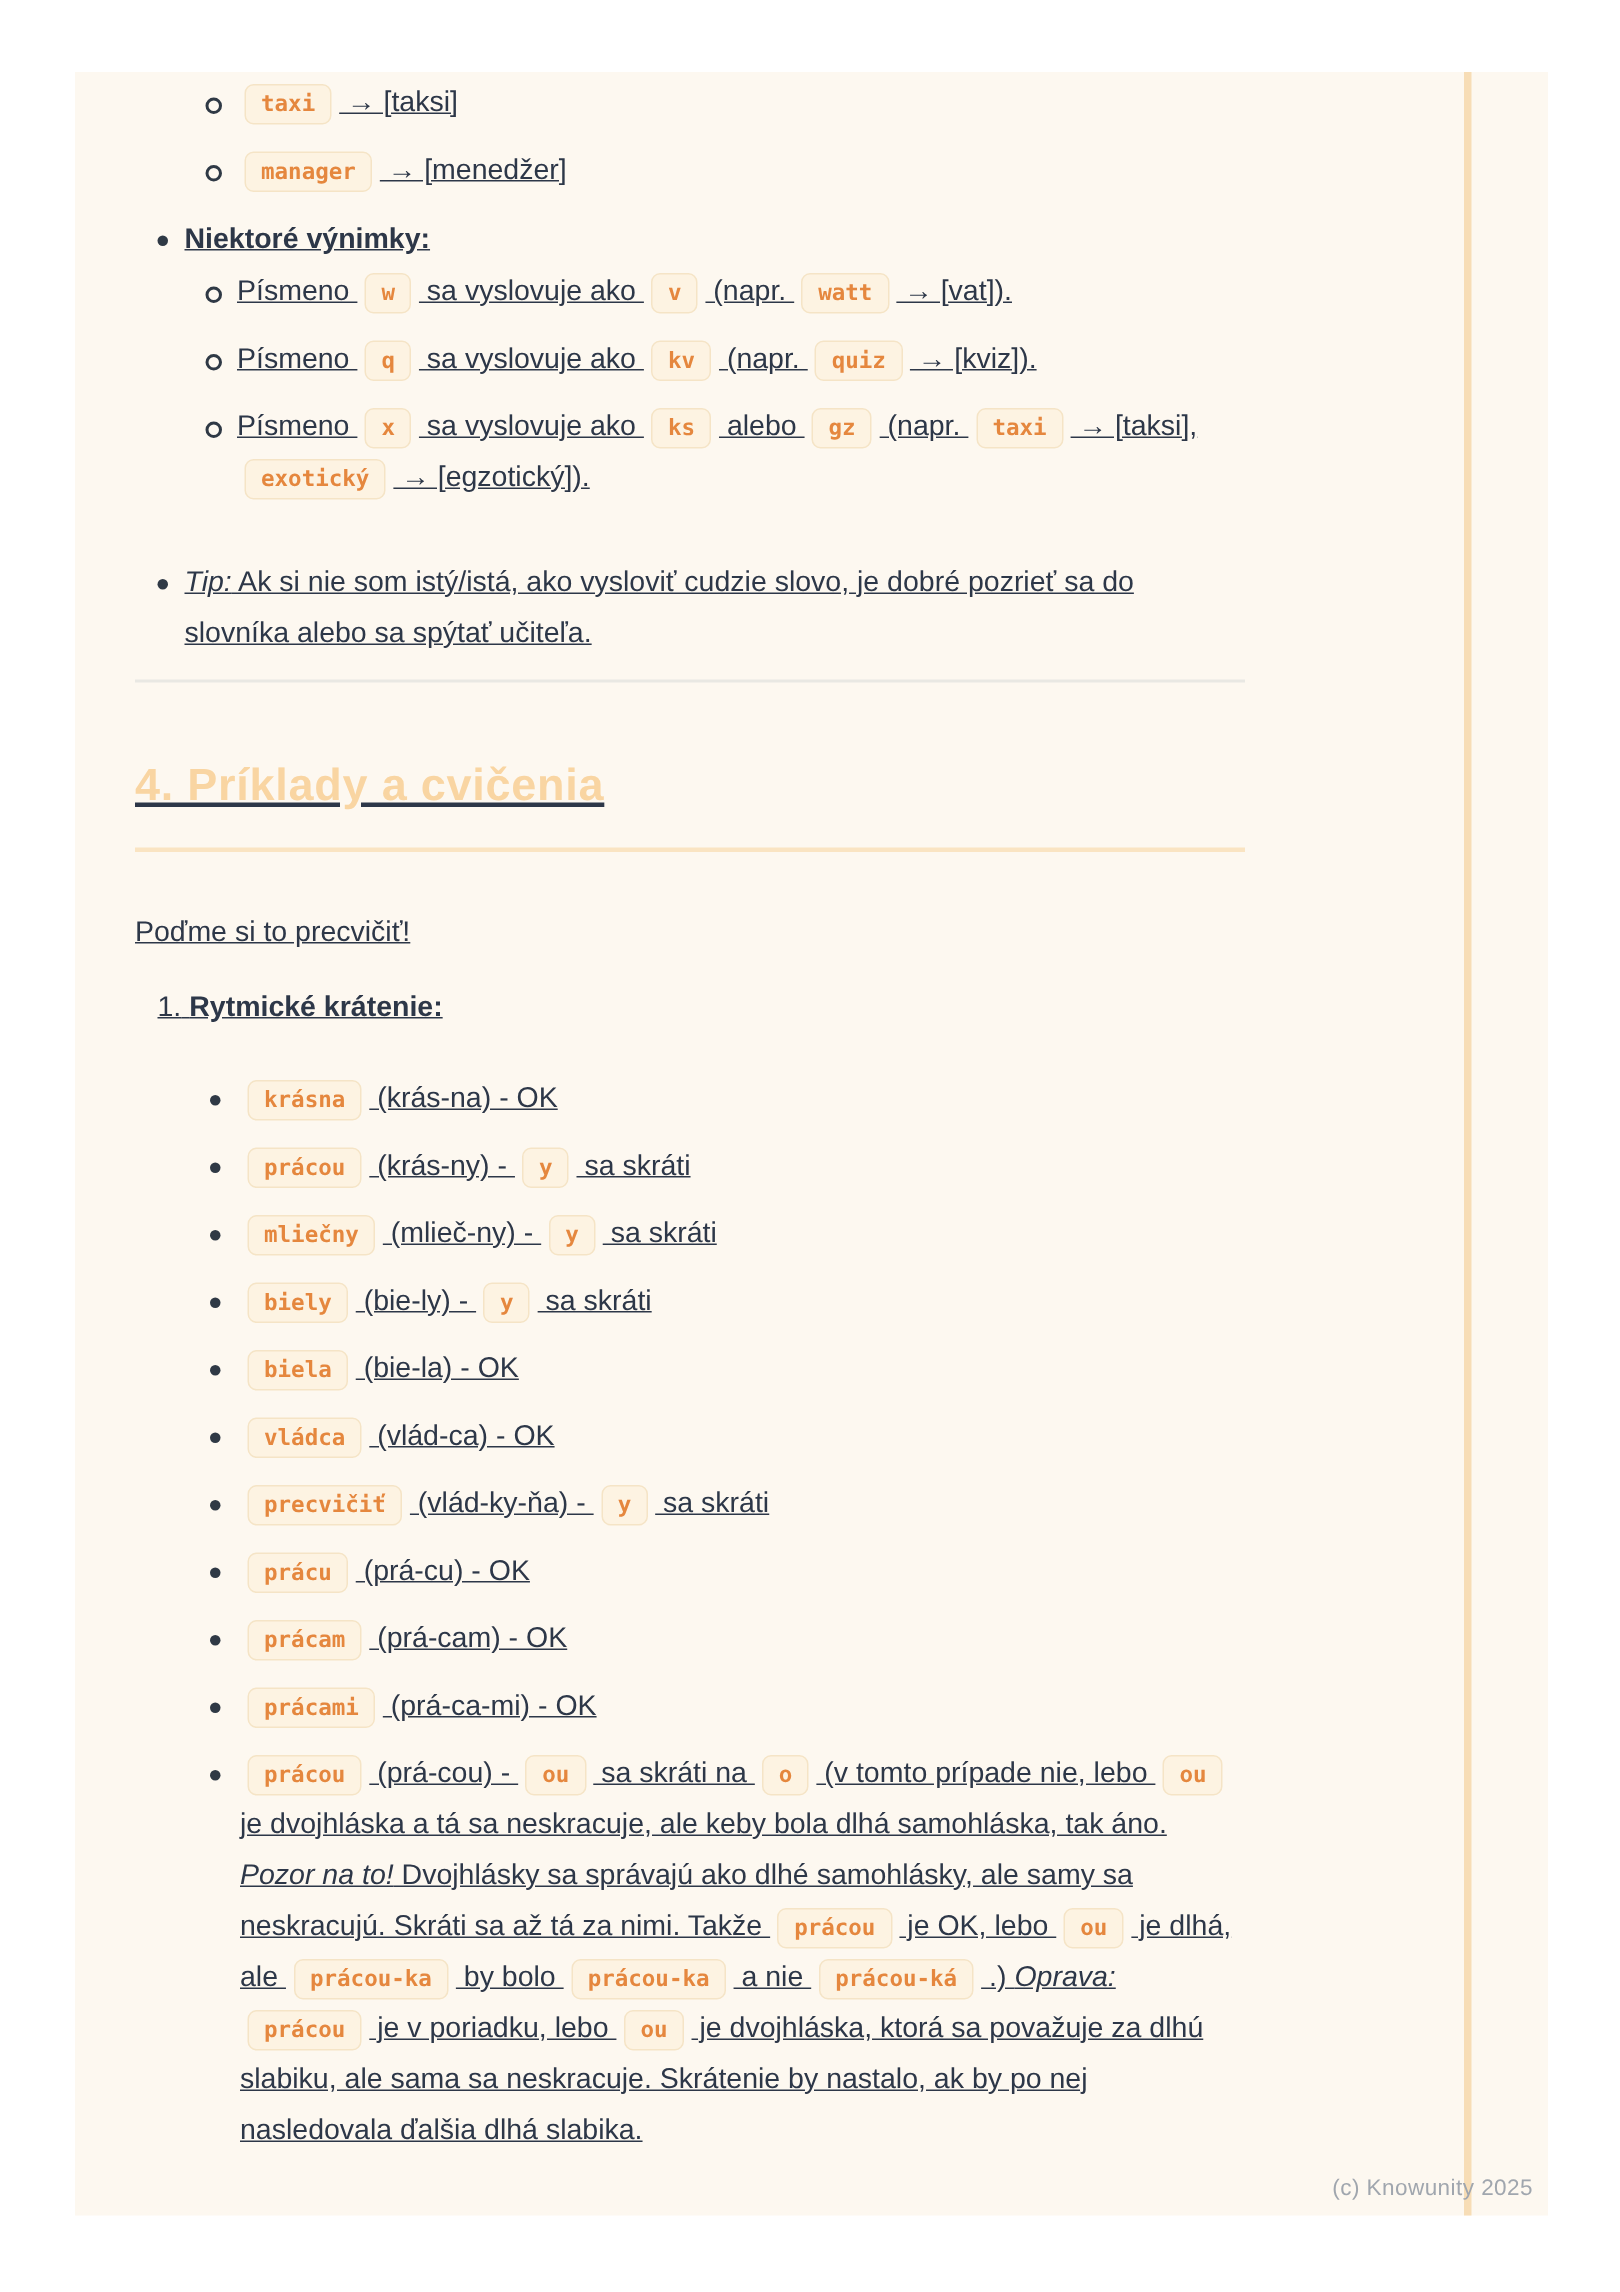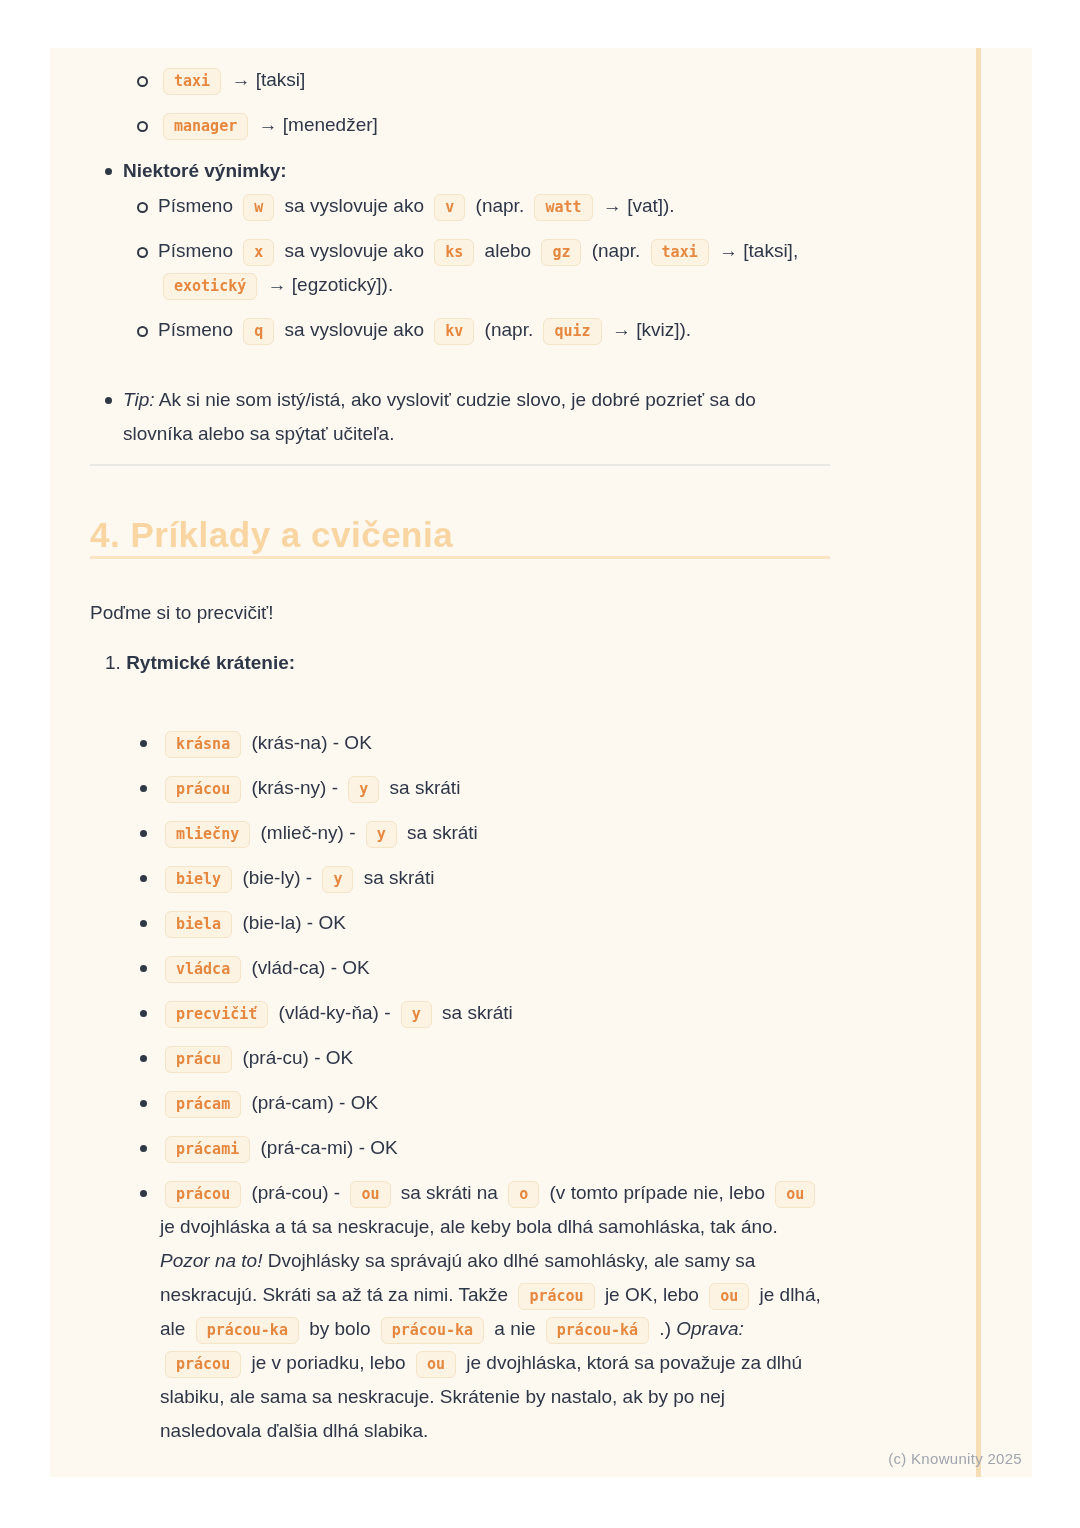--- a/index.html
+++ b/index.html
@@ -19,24 +19,25 @@
     background: #fdf8f0;
   }
   .vline {
     position: absolute;
     left: 926px; top: 0; bottom: 0;
     width: 5px;
     background: #f7ddb6;
   }
   .content {
     position: absolute;
-    left: 40px; top: 15px;
+    left: 40px; top: 4px;
     width: 740px;
     font-size: 19px;
     line-height: 34px;
+    text-decoration: underline;
   }
   ul, ol { list-style: none; margin: 0; padding: 0; }
   li { position: relative; }
 
   
   .circle-list > li { padding-left: 68px; margin-bottom: 11px; }
   .circle-list > li::before {
     content: ""; position: absolute;
     left: 47px; top: 13px;
     width: 7px; height: 7px;
@@ -74,32 +75,32 @@
     white-space: nowrap;
   }
   .divider {
     border: none;
     border-top: 2px solid #e9e8e3;
     margin: 13px 0 0 0;
     width: 740px;
   }
   h2.section-heading {
     margin: 50px 0 0 0;
-    font-size: 35px;
+    font-size: 30px;
     line-height: 38px;
     font-weight: bold;
     color: #f9d5a2;
     letter-spacing: 0.5px;
-    padding-bottom: 2px;
+    padding-bottom: 22px;
     border-bottom: 3px solid #fae4c2;
   }
   p.intro { margin: 37px 0 0 0; }
   .exercise-line { margin: 16px 0 0 15px; }
   .exercise-line strong { font-weight: bold; }
-  .examples-list { margin-top: 46px; }
+  .examples-list { margin-top: 27px; }
   .examples-list > li { padding-left: 70px; margin-bottom: 11px; }
   .examples-list > li::before {
     content: ""; position: absolute;
     left: 50px; top: 14px;
     width: 7px; height: 7px;
     border-radius: 50%;
     background: #2f3945;
   }
   em { font-style: italic; }
   strong { font-weight: bold; }
@@ -123,22 +124,22 @@
     <ul class="circle-list">
         <li><span class="chip">taxi</span> → [taksi]</li>
         <li><span class="chip">manager</span> → [menedžer]</li>
       </ul>
 
     <ul class="disc-list">
       <li>
         <strong>Niektoré výnimky:</strong>
         <ul class="circle-list">
             <li>Písmeno <span class="chip">w</span> sa vyslovuje ako <span class="chip">v</span> (napr. <span class="chip">watt</span> → [vat]).</li>
+            <li>Písmeno <span class="chip">q</span> sa vyslovuje ako <span class="chip">kv</span> (napr. <span class="chip">quiz</span> → [kviz]).</li>
             <li>Písmeno <span class="chip">x</span> sa vyslovuje ako <span class="chip">ks</span> alebo <span class="chip">gz</span> (napr. <span class="chip">taxi</span> → [taksi], <span class="chip">exotický</span> → [egzotický]).</li>
-            <li>Písmeno <span class="chip">q</span> sa vyslovuje ako <span class="chip">kv</span> (napr. <span class="chip">quiz</span> → [kviz]).</li>
           </ul>
       </li>
       <li class="tip-item"><em>Tip:</em> Ak si nie som istý/istá, ako vysloviť cudzie slovo, je dobré pozrieť sa do slovníka alebo sa spýtať učiteľa.</li>
     </ul>
 
     <hr class="divider">
 
     <h2 class="section-heading">4. Príklady a cvičenia</h2>
 
     <p class="intro">Poďme si to precvičiť!</p>

